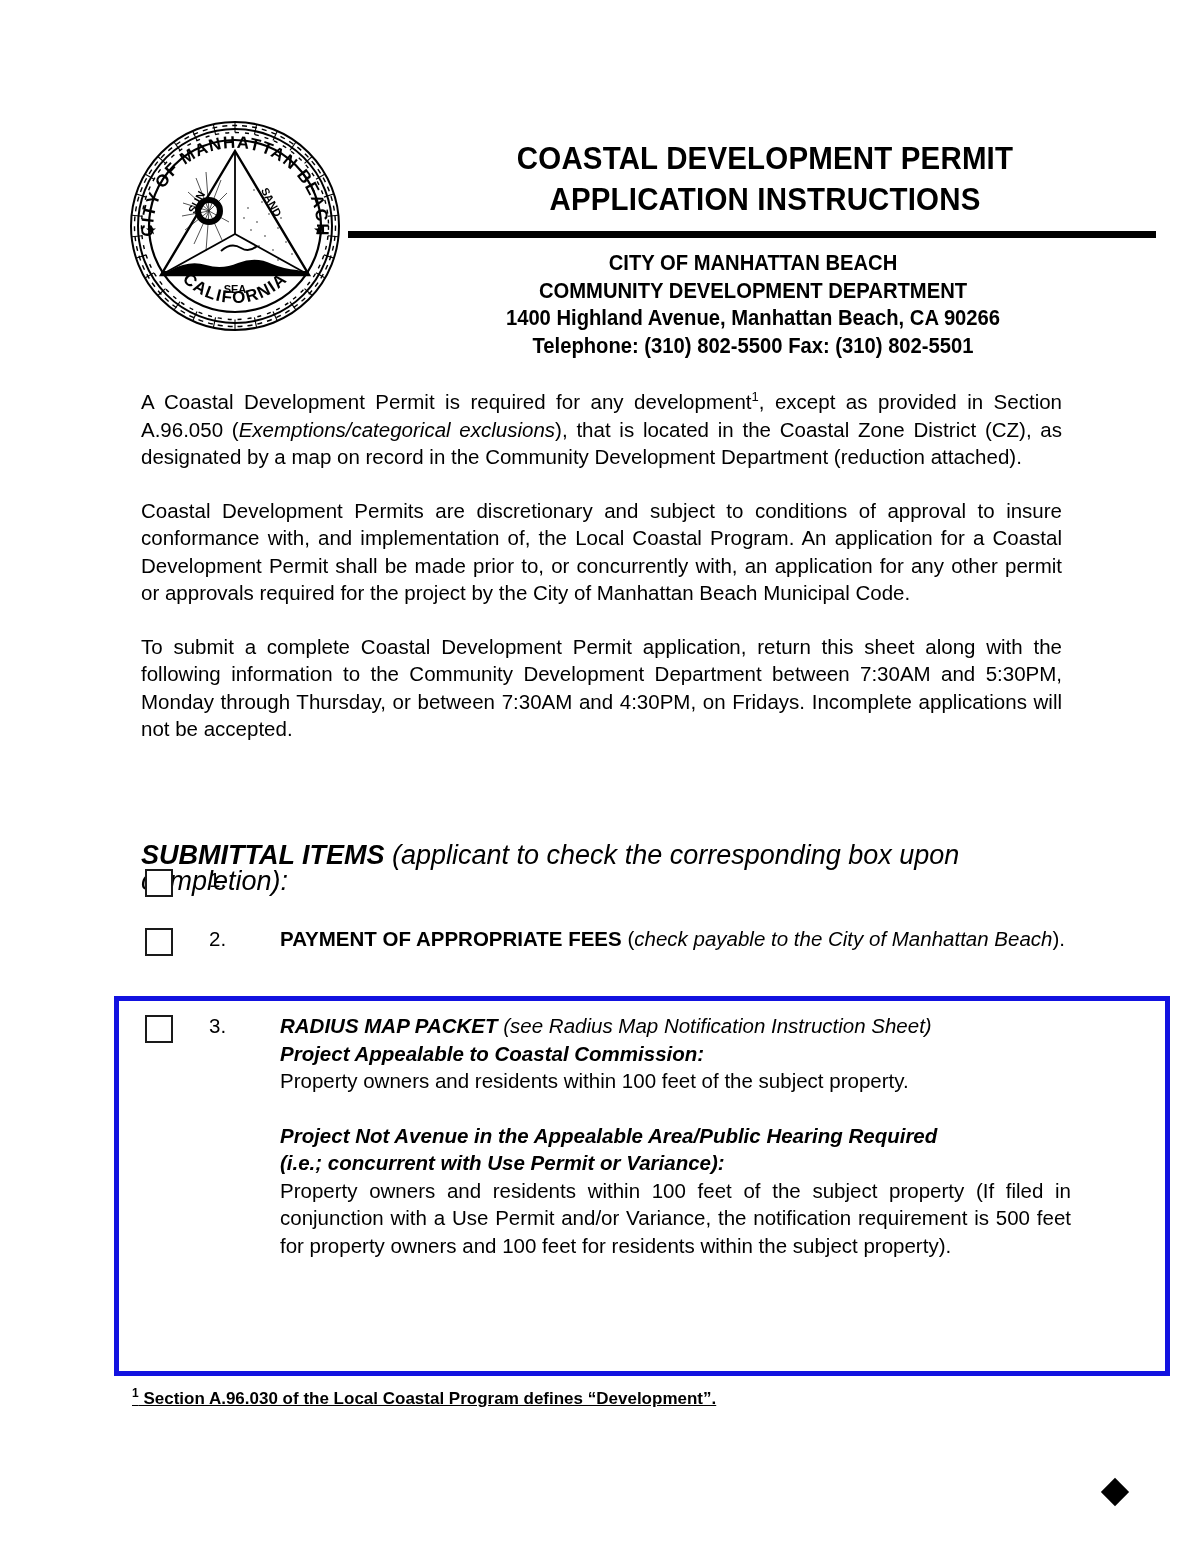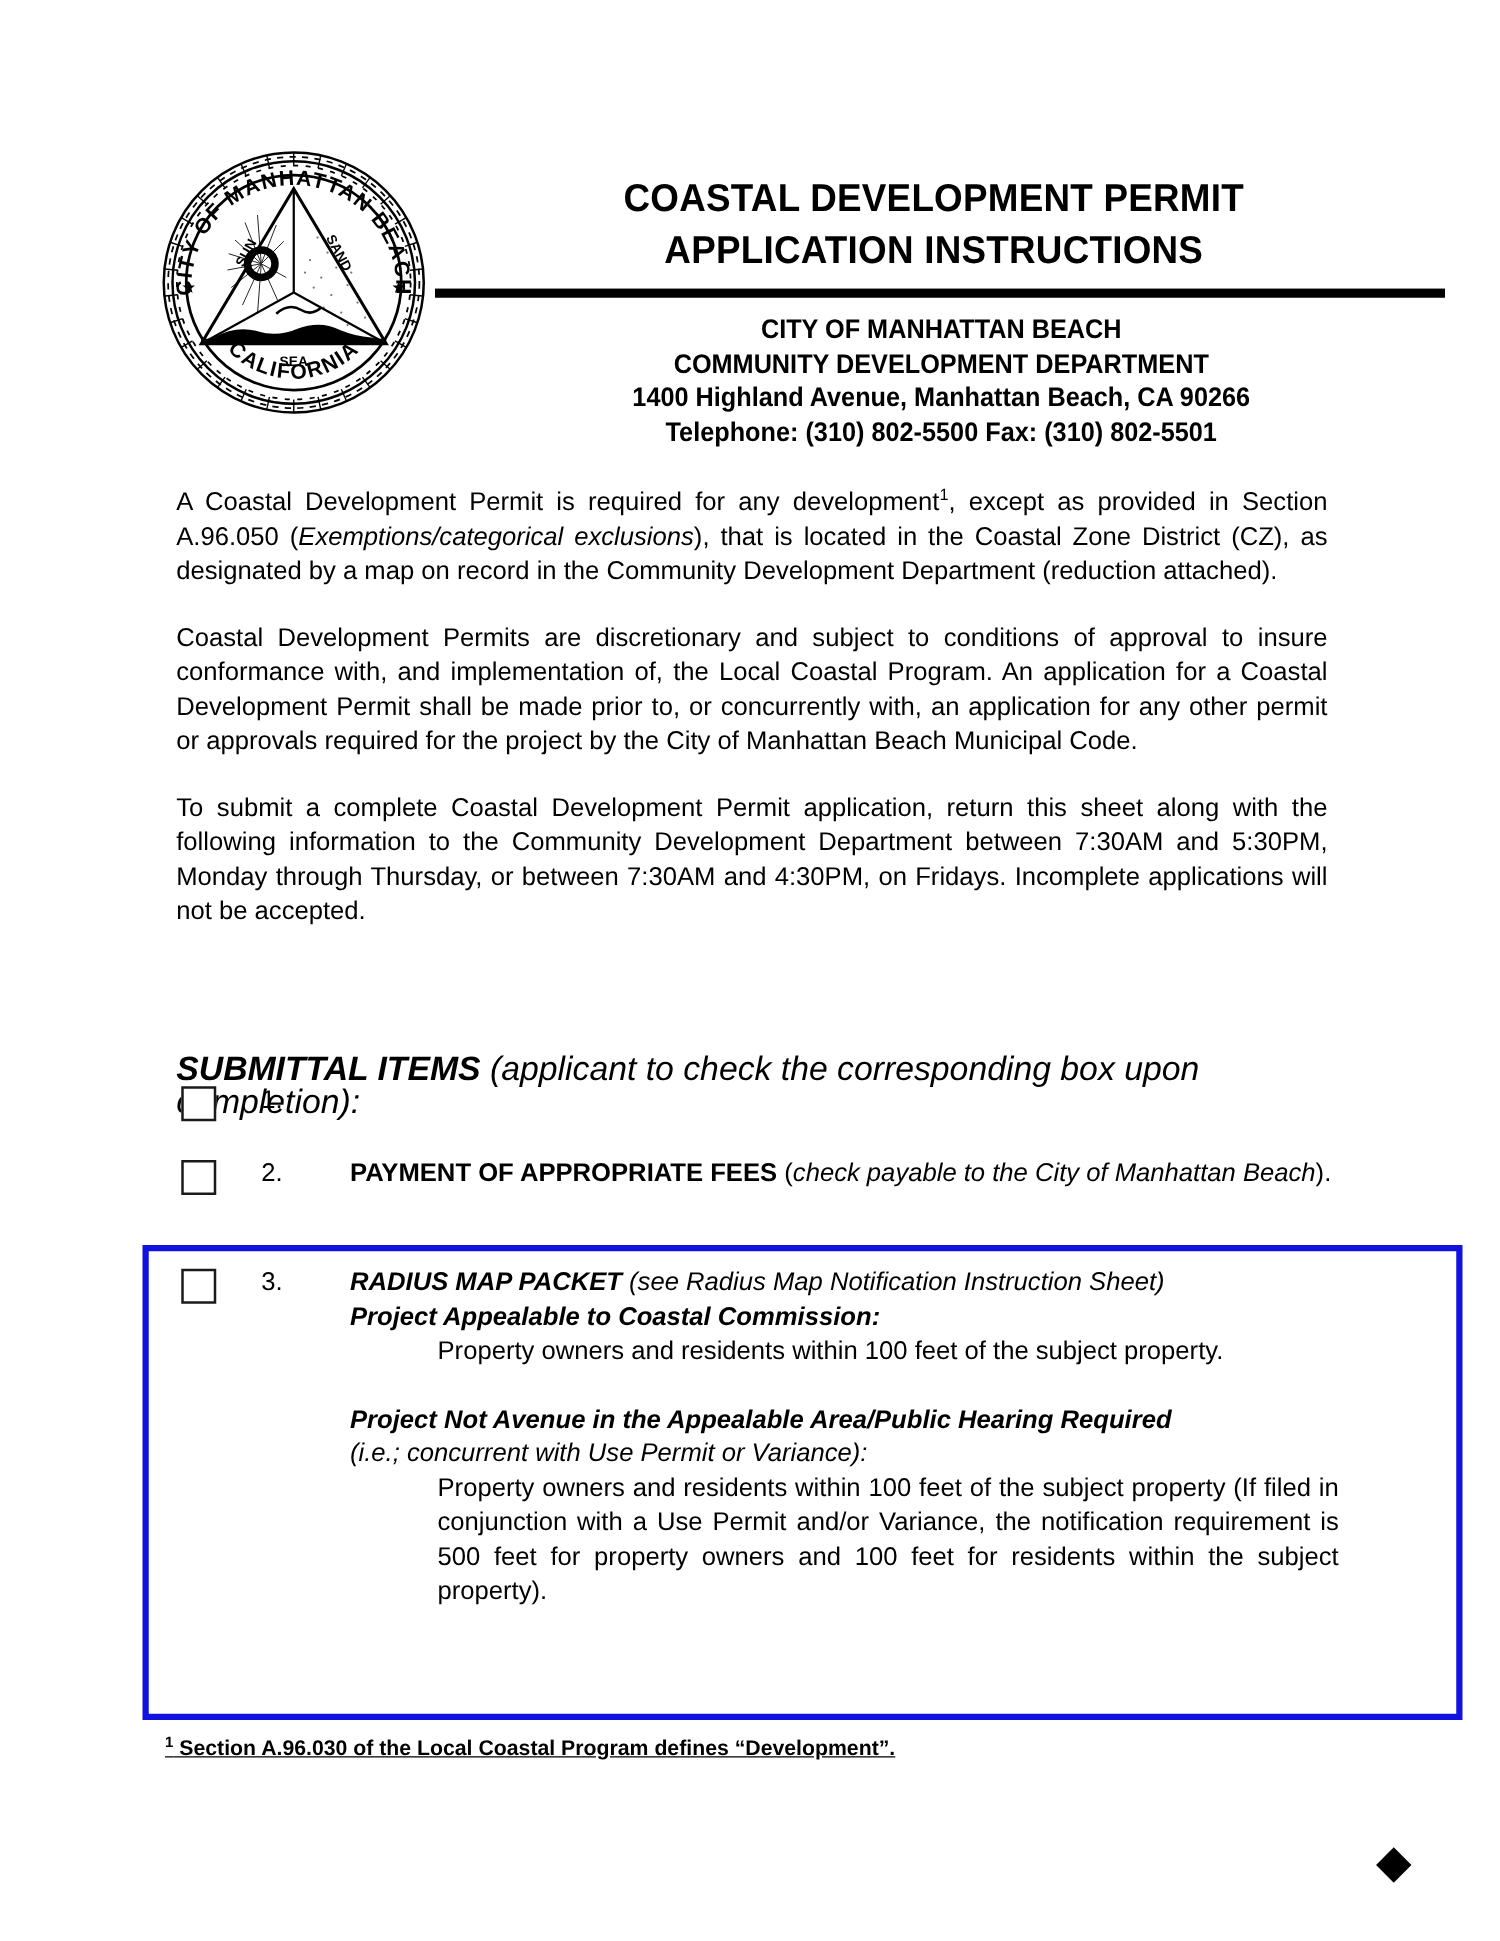--- a/index.html
+++ b/index.html
@@ -30,21 +30,21 @@
     position: absolute;
     left: 126px;
     top: 118px;
     width: 218px;
     height: 214px;
   }
   #seal svg { display: block; width: 218px; height: 214px; }
 
   #title-block {
     position: absolute;
-    left: 342px;
+    left: 360px;
     top: 138px;
     width: 810px;
     text-align: center;
   }
   .doc-title {
     font-size: 31px;
     font-weight: bold;
     letter-spacing: 0.2px;
     line-height: 41px;
     font-stretch: condensed;
@@ -154,21 +154,20 @@
   .item-body .ital { font-style: italic; }
   .subhead {
     font-weight: bold;
     font-style: italic;
     font-size: 20.5px;
     line-height: 27.5px;
     text-align: left;
   }
   .subhead .nb { font-weight: normal; margin-top: 36px; }
   .indented {
-    margin-left: 70px;
     font-size: 20.5px;
     line-height: 27.5px;
     text-align: justify;
   }
   .gap { height: 27px; }
 
   
   #blue-box {
     position: absolute;
     left: 114px;
@@ -373,20 +372,20 @@
   <div class="item-num">3.</div>
   <div class="item-body">
     <div class="subhead"><span class="bold">RADIUS MAP PACKET</span><span class="nb" style="font-style:italic"> (see </span><span class="nb" style="font-style:italic">Radius Map Notification Instruction Sheet</span><span class="nb" style="font-style:italic">)</span></div>
 
     <div class="subhead">Project Appealable to Coastal Commission:</div>
     <div class="indented">Property owners and residents within 100 feet of the subject property.</div>
 
     <div class="gap"></div>
 
     <div class="subhead">Project Not Avenue in the Appealable Area/Public Hearing Required</div>
-    <div class="subhead" style="font-weight:normal">(i.e.; concurrent with Use Permit or Variance):</div>
+    <div class="subhead" style="font-weight:bold">(i.e.; concurrent with Use Permit or Variance):</div>
     <div class="indented">Property owners and residents within 100 feet of the subject property (If filed in conjunction with a Use Permit and/or Variance, the notification requirement is 500 feet for property owners and 100 feet for residents within the subject property).</div>
   </div>
 </div>
 
 <div id="footnote"><sup>1</sup><span> Section A.96.030 of the Local Coastal Program defines “Development”.</span></div>
 
 <div id="bottom-diamond"></div>
 
 </body></html>

